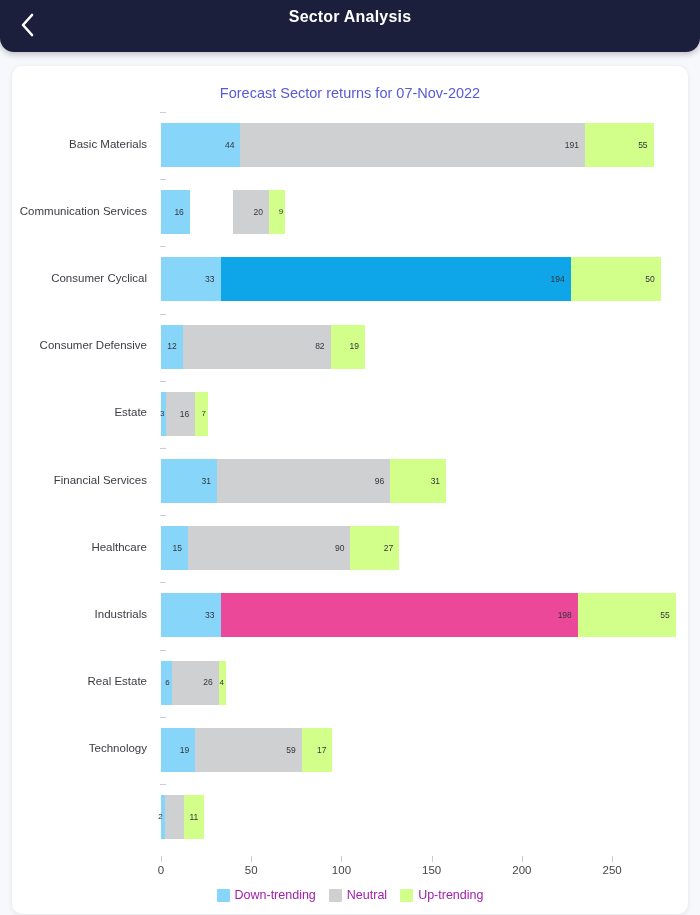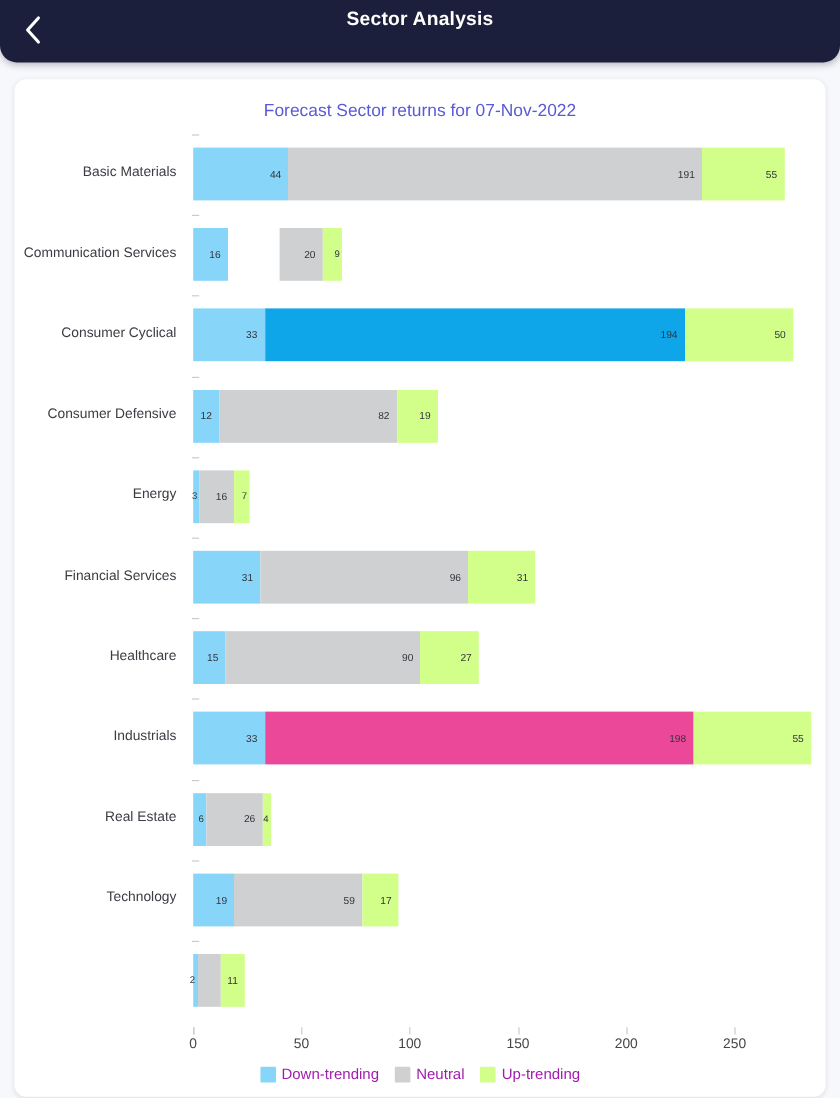--- a/index.html
+++ b/index.html
@@ -249,21 +249,21 @@
             </div>
             <div class="seg neutral" style="width: 147.969px; background: rgb(207, 208, 210);">
               <span class="val">82</span>
             </div>
             <div class="seg up" style="width: 34.2855px; background: rgb(210, 255, 138);">
               <span class="val">19</span>
             </div>
           </div>
         </div>
         <div class="row" style="top: 312.8px;">
-          <div class="cat-label">Energy</div>
+          <div class="cat-label">Estate</div>
           <div class="tick-y"></div>
           <div class="bar">
             <div class="seg down tiny" style="width: 5.4135px; background: rgb(135, 214, 250);">
               <span class="val">3</span>
             </div>
             <div class="seg neutral" style="width: 28.872px; background: rgb(207, 208, 210);">
               <span class="val">16</span>
             </div>
             <div class="seg up tiny" style="width: 12.6315px; background: rgb(210, 255, 138);">
               <span class="val">7</span>

